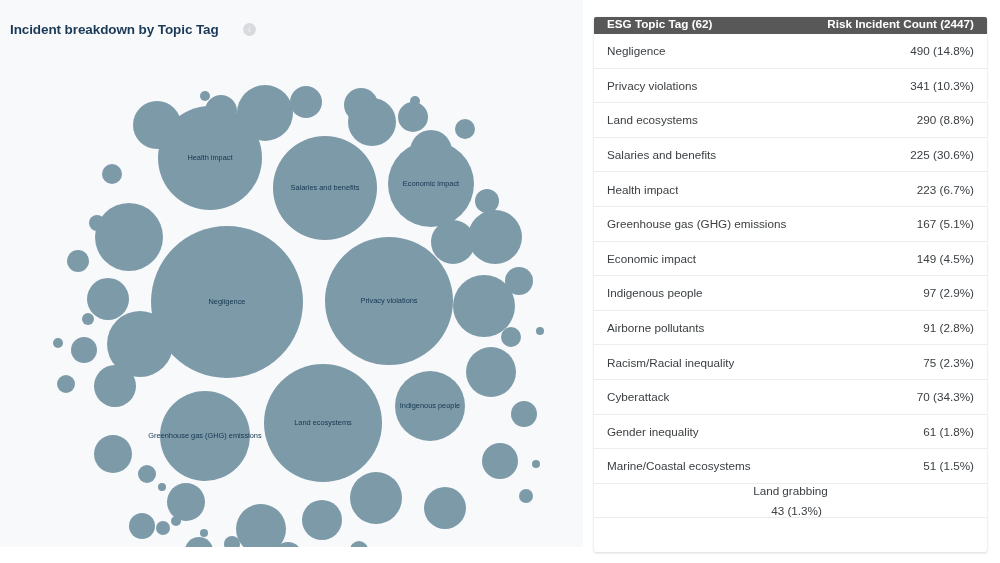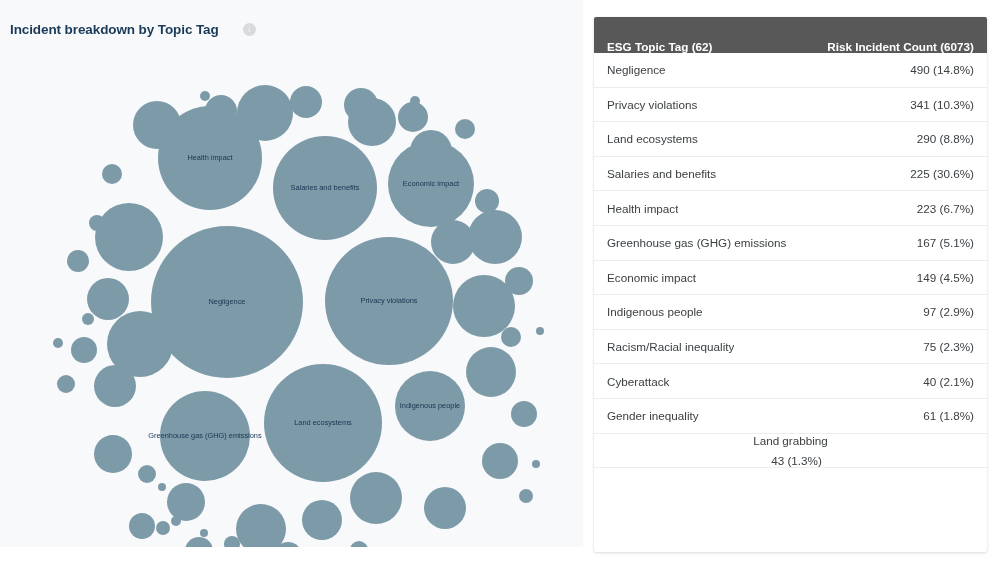--- a/index.html
+++ b/index.html
@@ -86,24 +86,24 @@
     top: 17px;
     width: 393px;
     height: 535px;
     overflow: hidden;
     background: #ffffff;
     box-shadow: 0 1px 3px rgba(0,0,0,0.14), 0 0 1px rgba(0,0,0,0.10);
     border-radius: 2px;
   }
   #table-header {
     display: flex;
-    align-items: flex-end;
+    align-items: flex-start;
     justify-content: space-between;
     background: #585858;
-    height: 36px;
+    height: 17px;
     padding: 0 13px;
     box-sizing: border-box;
   }
   .th {
     color: #ffffff;
     font-size: 11.7px;
     font-weight: bold;
     white-space: nowrap;
   }
   .th.right { text-align: right; }
@@ -221,21 +221,21 @@
         <text x="430" y="372" class="bubble-label">Indigenous people</text>
       </g>
   </svg>
 
 </div>
 
 <div id="table-card">
 
   <div id="table-header">
     <span class="th">ESG Topic Tag (62)</span>
-    <span class="th right">Risk Incident Count (6073)</span>
+    <span class="th right">Risk Incident Count (2447)</span>
   </div>
 
   <div id="table-body">
       <div class="t-row">
         <span class="td-label">Negligence</span>
         <span class="td-value">490 (14.8%)</span>
       </div>
       <div class="t-row">
         <span class="td-label">Privacy violations</span>
         <span class="td-value">341 (10.3%)</span>
@@ -258,30 +258,38 @@
       </div>
       <div class="t-row">
         <span class="td-label">Economic impact</span>
         <span class="td-value">149 (4.5%)</span>
       </div>
       <div class="t-row">
         <span class="td-label">Indigenous people</span>
         <span class="td-value">97 (2.9%)</span>
       </div>
       <div class="t-row">
+        <span class="td-label">Airborne pollutants</span>
+        <span class="td-value">91 (2.8%)</span>
+      </div>
+      <div class="t-row">
         <span class="td-label">Racism/Racial inequality</span>
         <span class="td-value">75 (2.3%)</span>
       </div>
       <div class="t-row">
         <span class="td-label">Cyberattack</span>
-        <span class="td-value">40 (2.1%)</span>
+        <span class="td-value">70 (34.3%)</span>
       </div>
       <div class="t-row">
         <span class="td-label">Gender inequality</span>
         <span class="td-value">61 (1.8%)</span>
       </div>
       <div class="t-row">
+        <span class="td-label">Marine/Coastal ecosystems</span>
+        <span class="td-value">51 (1.5%)</span>
+      </div>
+      <div class="t-row">
         <span class="td-label">Land grabbing</span>
         <span class="td-value">43 (1.3%)</span>
       </div>
     </div>
 
 </div>
 
 </body></html>

